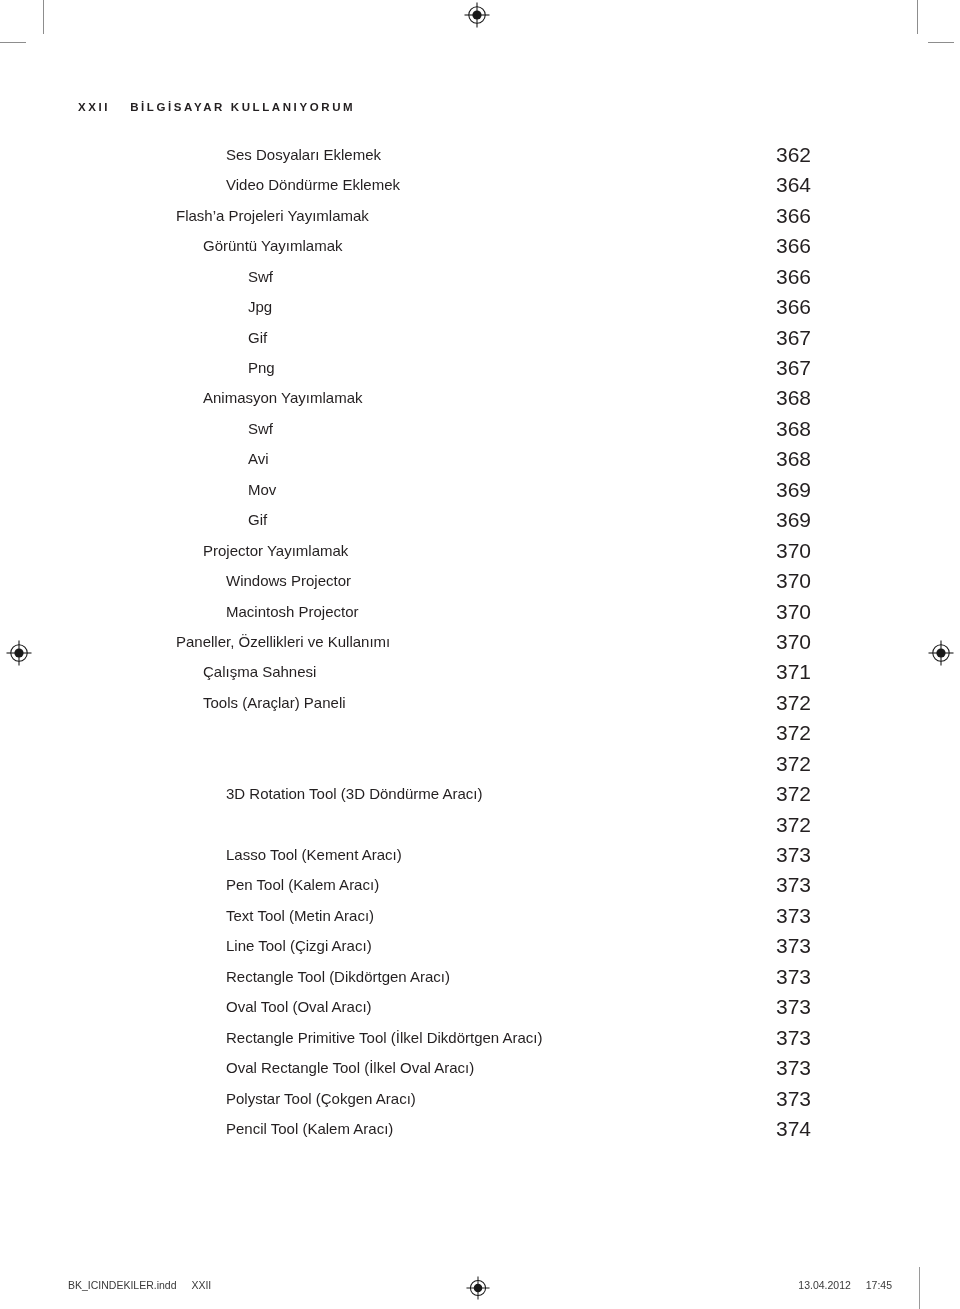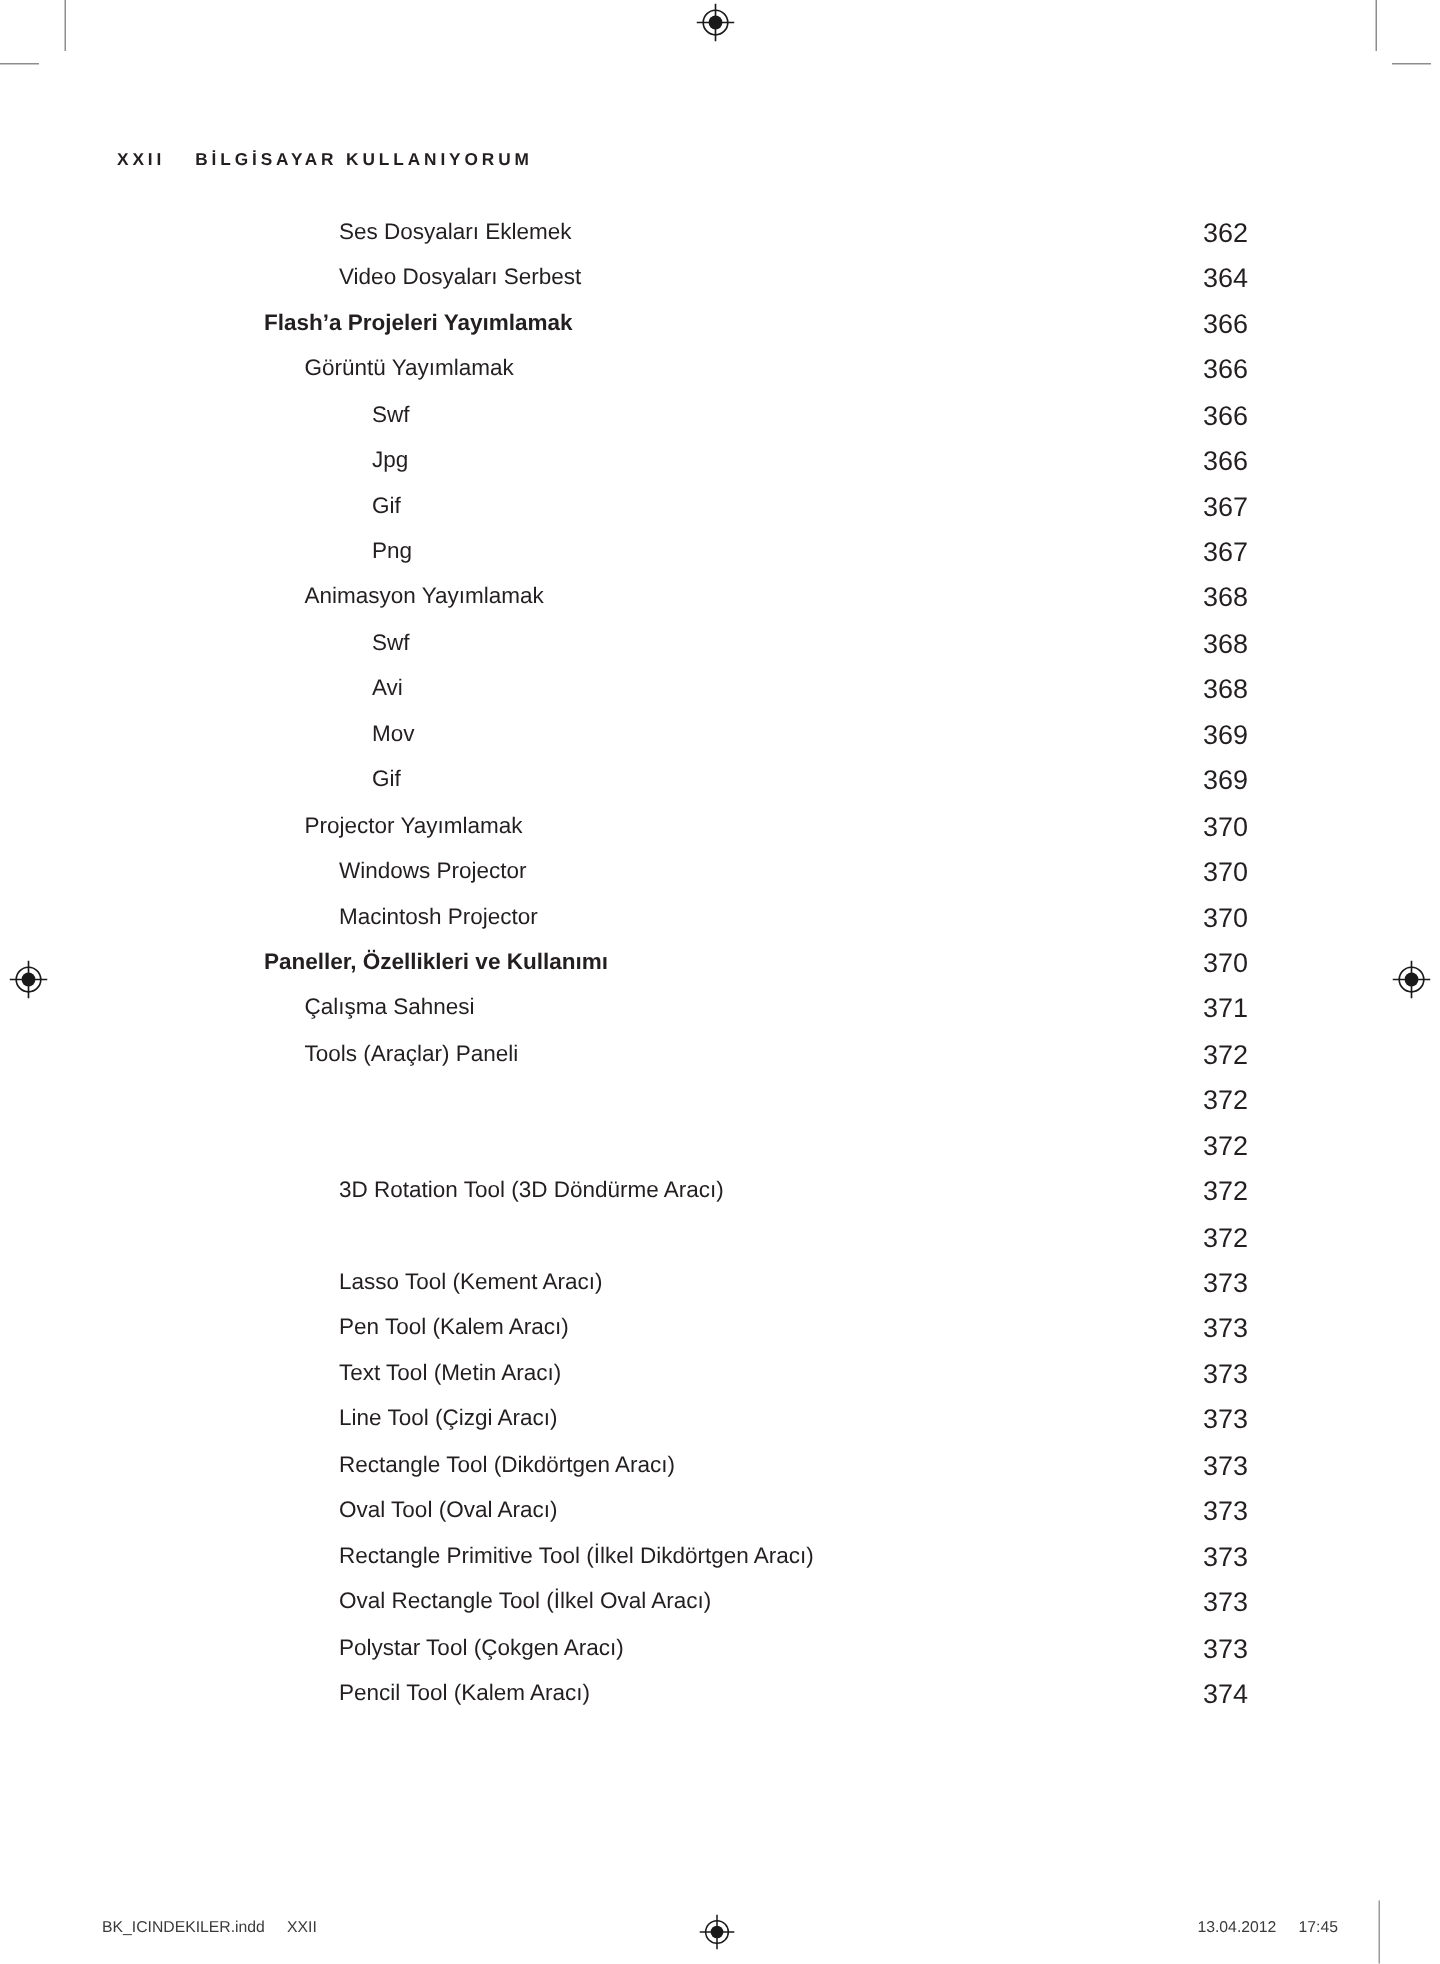--- a/index.html
+++ b/index.html
@@ -63,32 +63,31 @@
     line-height: 30.45px;
     white-space: nowrap;
   }
   .toc-title {
     position: absolute;
     bottom: 0;
     font-size: 15px;
     color: #231f20;
   }
   
-  .lvl0 .toc-title { left: 98px; font-weight: bold; }
+  .lvl0 .toc-title { left: 98px; }
   .lvl1 .toc-title { left: 125px; }
   .lvl2 .toc-title { left: 148px; }
   .lvl3 .toc-title { left: 170px; }
 
   .toc-page {
     position: absolute;
-    right: 0;
+    right: 16px;
     bottom: 0;
     width: 40px;
-    text-align: right;
-    font-size: 18px;
+    font-size: 21px;
     color: #231f20;
   }
 
   
   .footer {
     position: absolute;
     left: 0;
     right: 0;
     top: 1279px;
     height: 20px;
@@ -165,21 +164,21 @@
   <span class="folio">XXII</span>
   <span>BİLGİSAYAR KULLANIYORUM</span>
 </div>
 
 <div class="toc" id="toc-list">
     <div class="toc-row lvl2">
       <span class="toc-title">Ses Dosyaları Eklemek</span>
       <span class="toc-page">362</span>
     </div>
     <div class="toc-row lvl2">
-      <span class="toc-title">Video Dosyaları Serbest</span>
+      <span class="toc-title">Video Döndürme Eklemek</span>
       <span class="toc-page">364</span>
     </div>
     <div class="toc-row lvl0">
       <span class="toc-title">Flash’a Projeleri Yayımlamak</span>
       <span class="toc-page">366</span>
     </div>
     <div class="toc-row lvl1">
       <span class="toc-title">Görüntü Yayımlamak</span>
       <span class="toc-page">366</span>
     </div>

